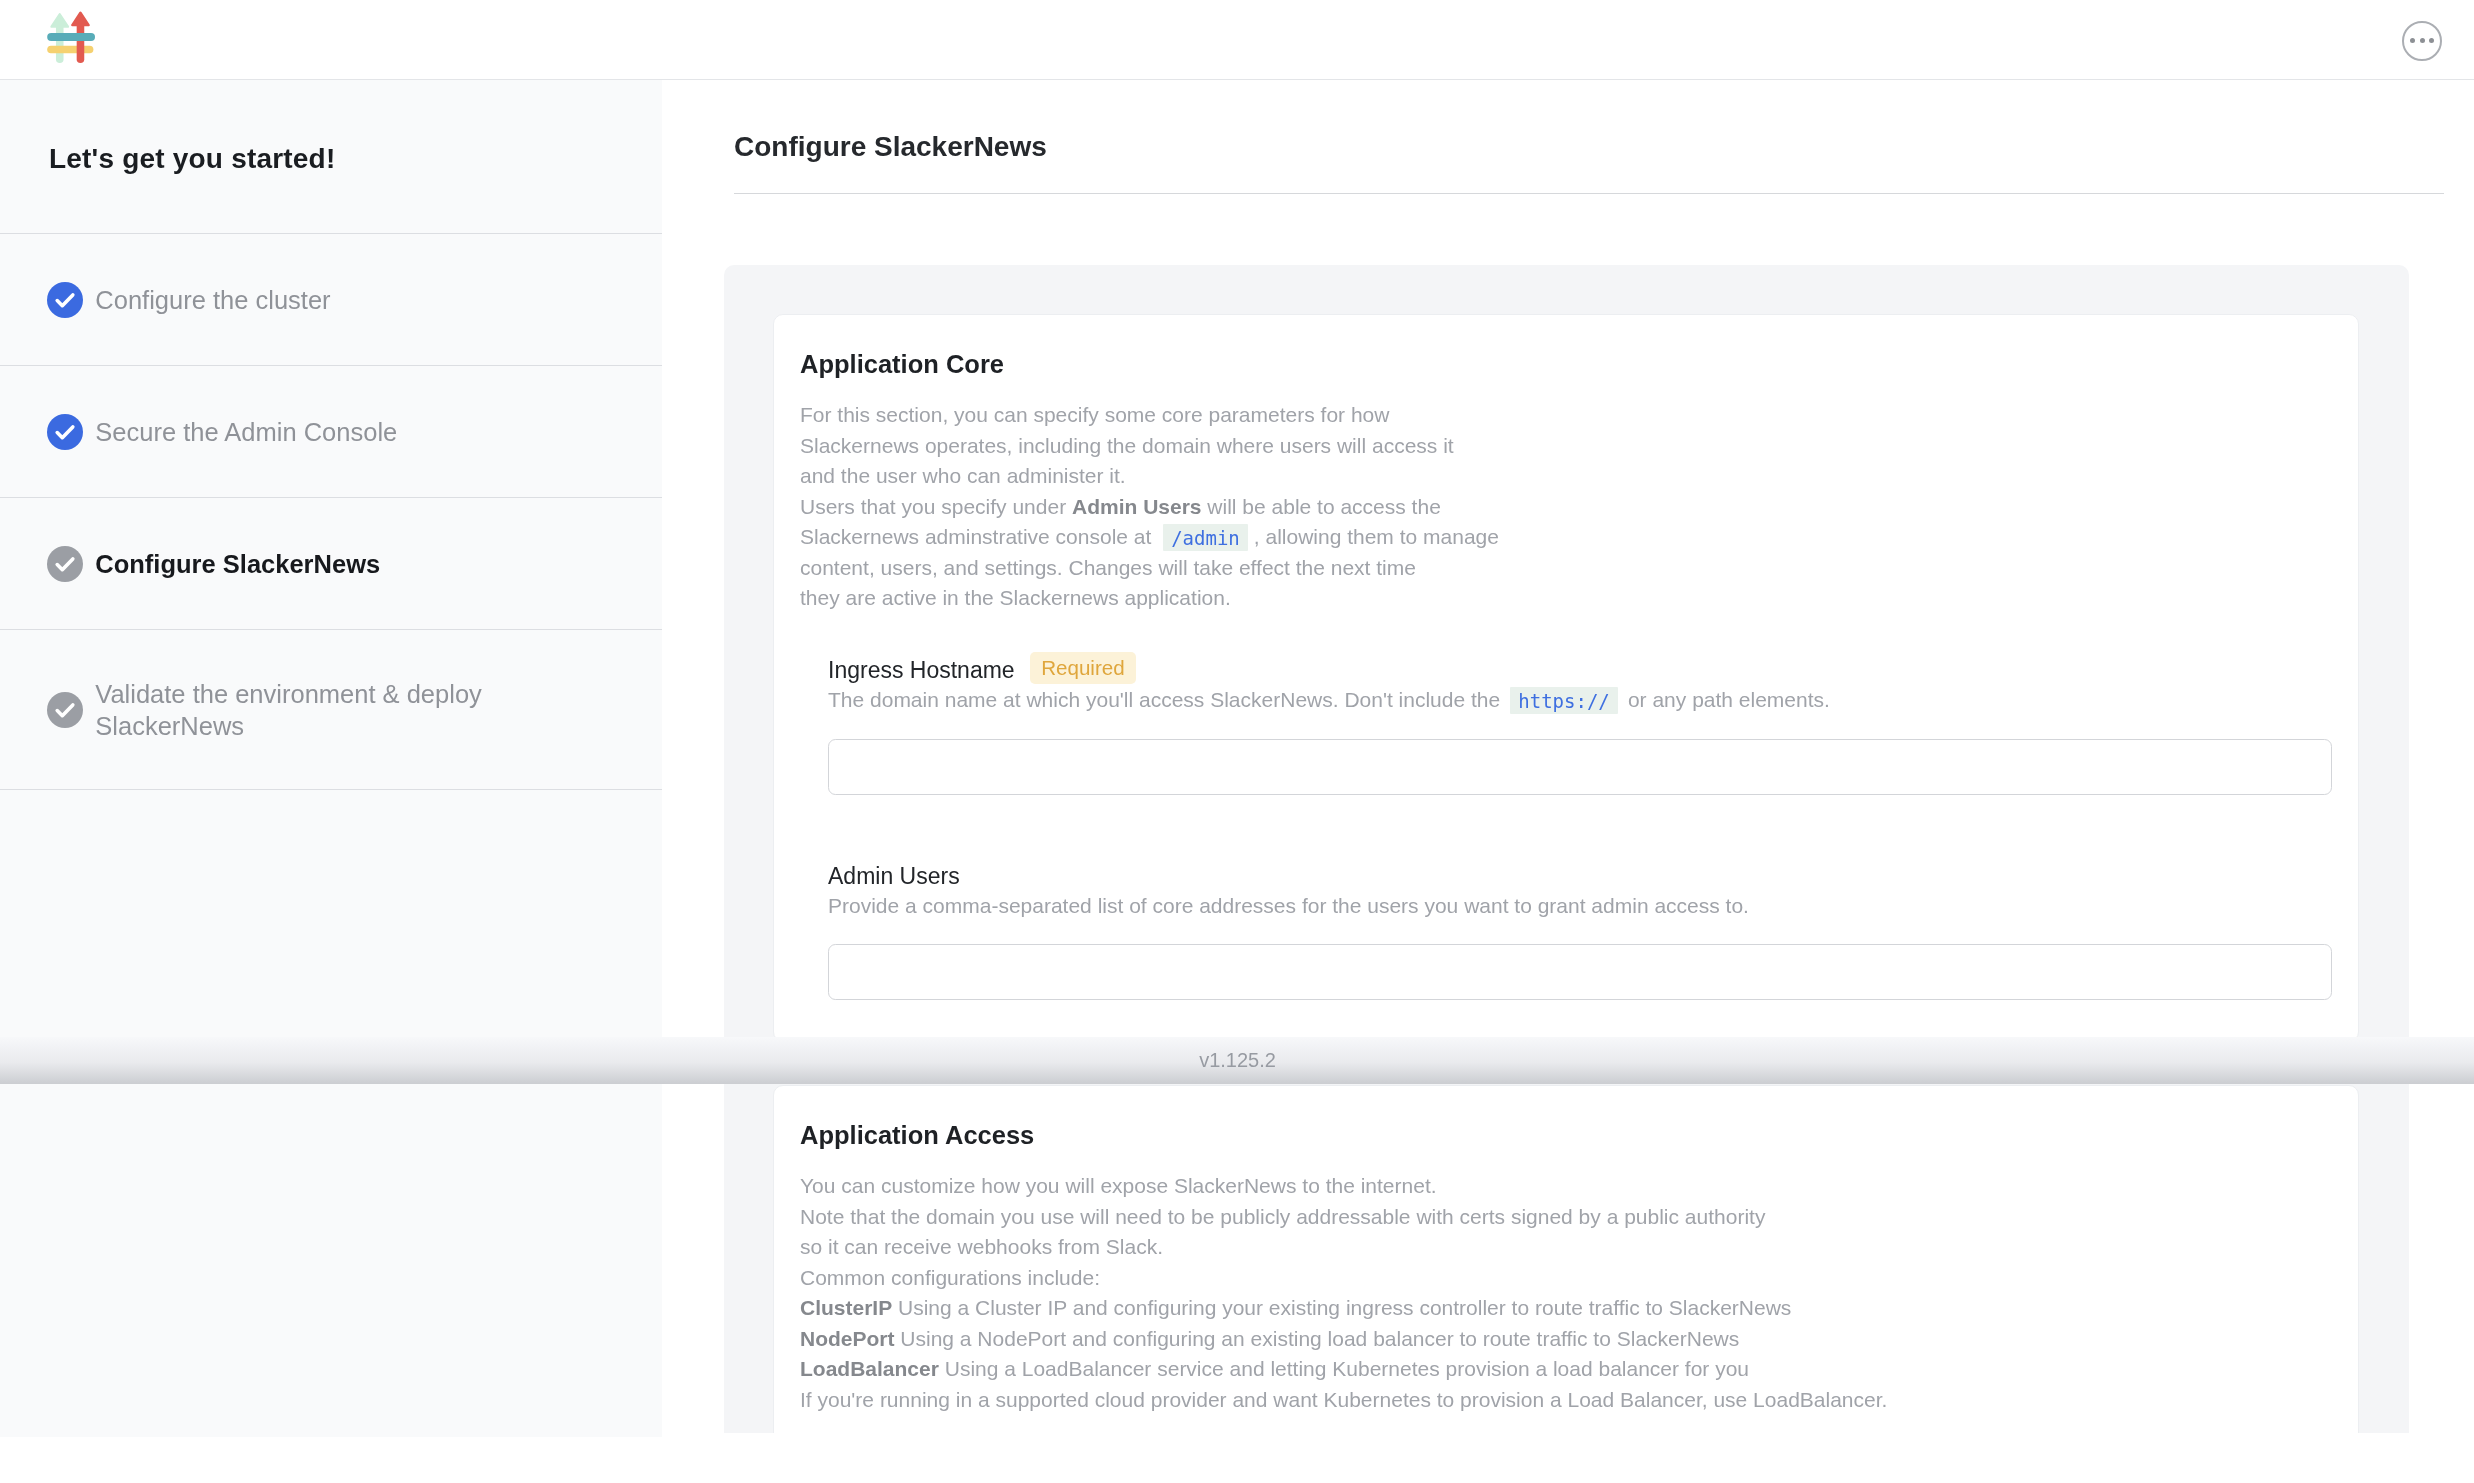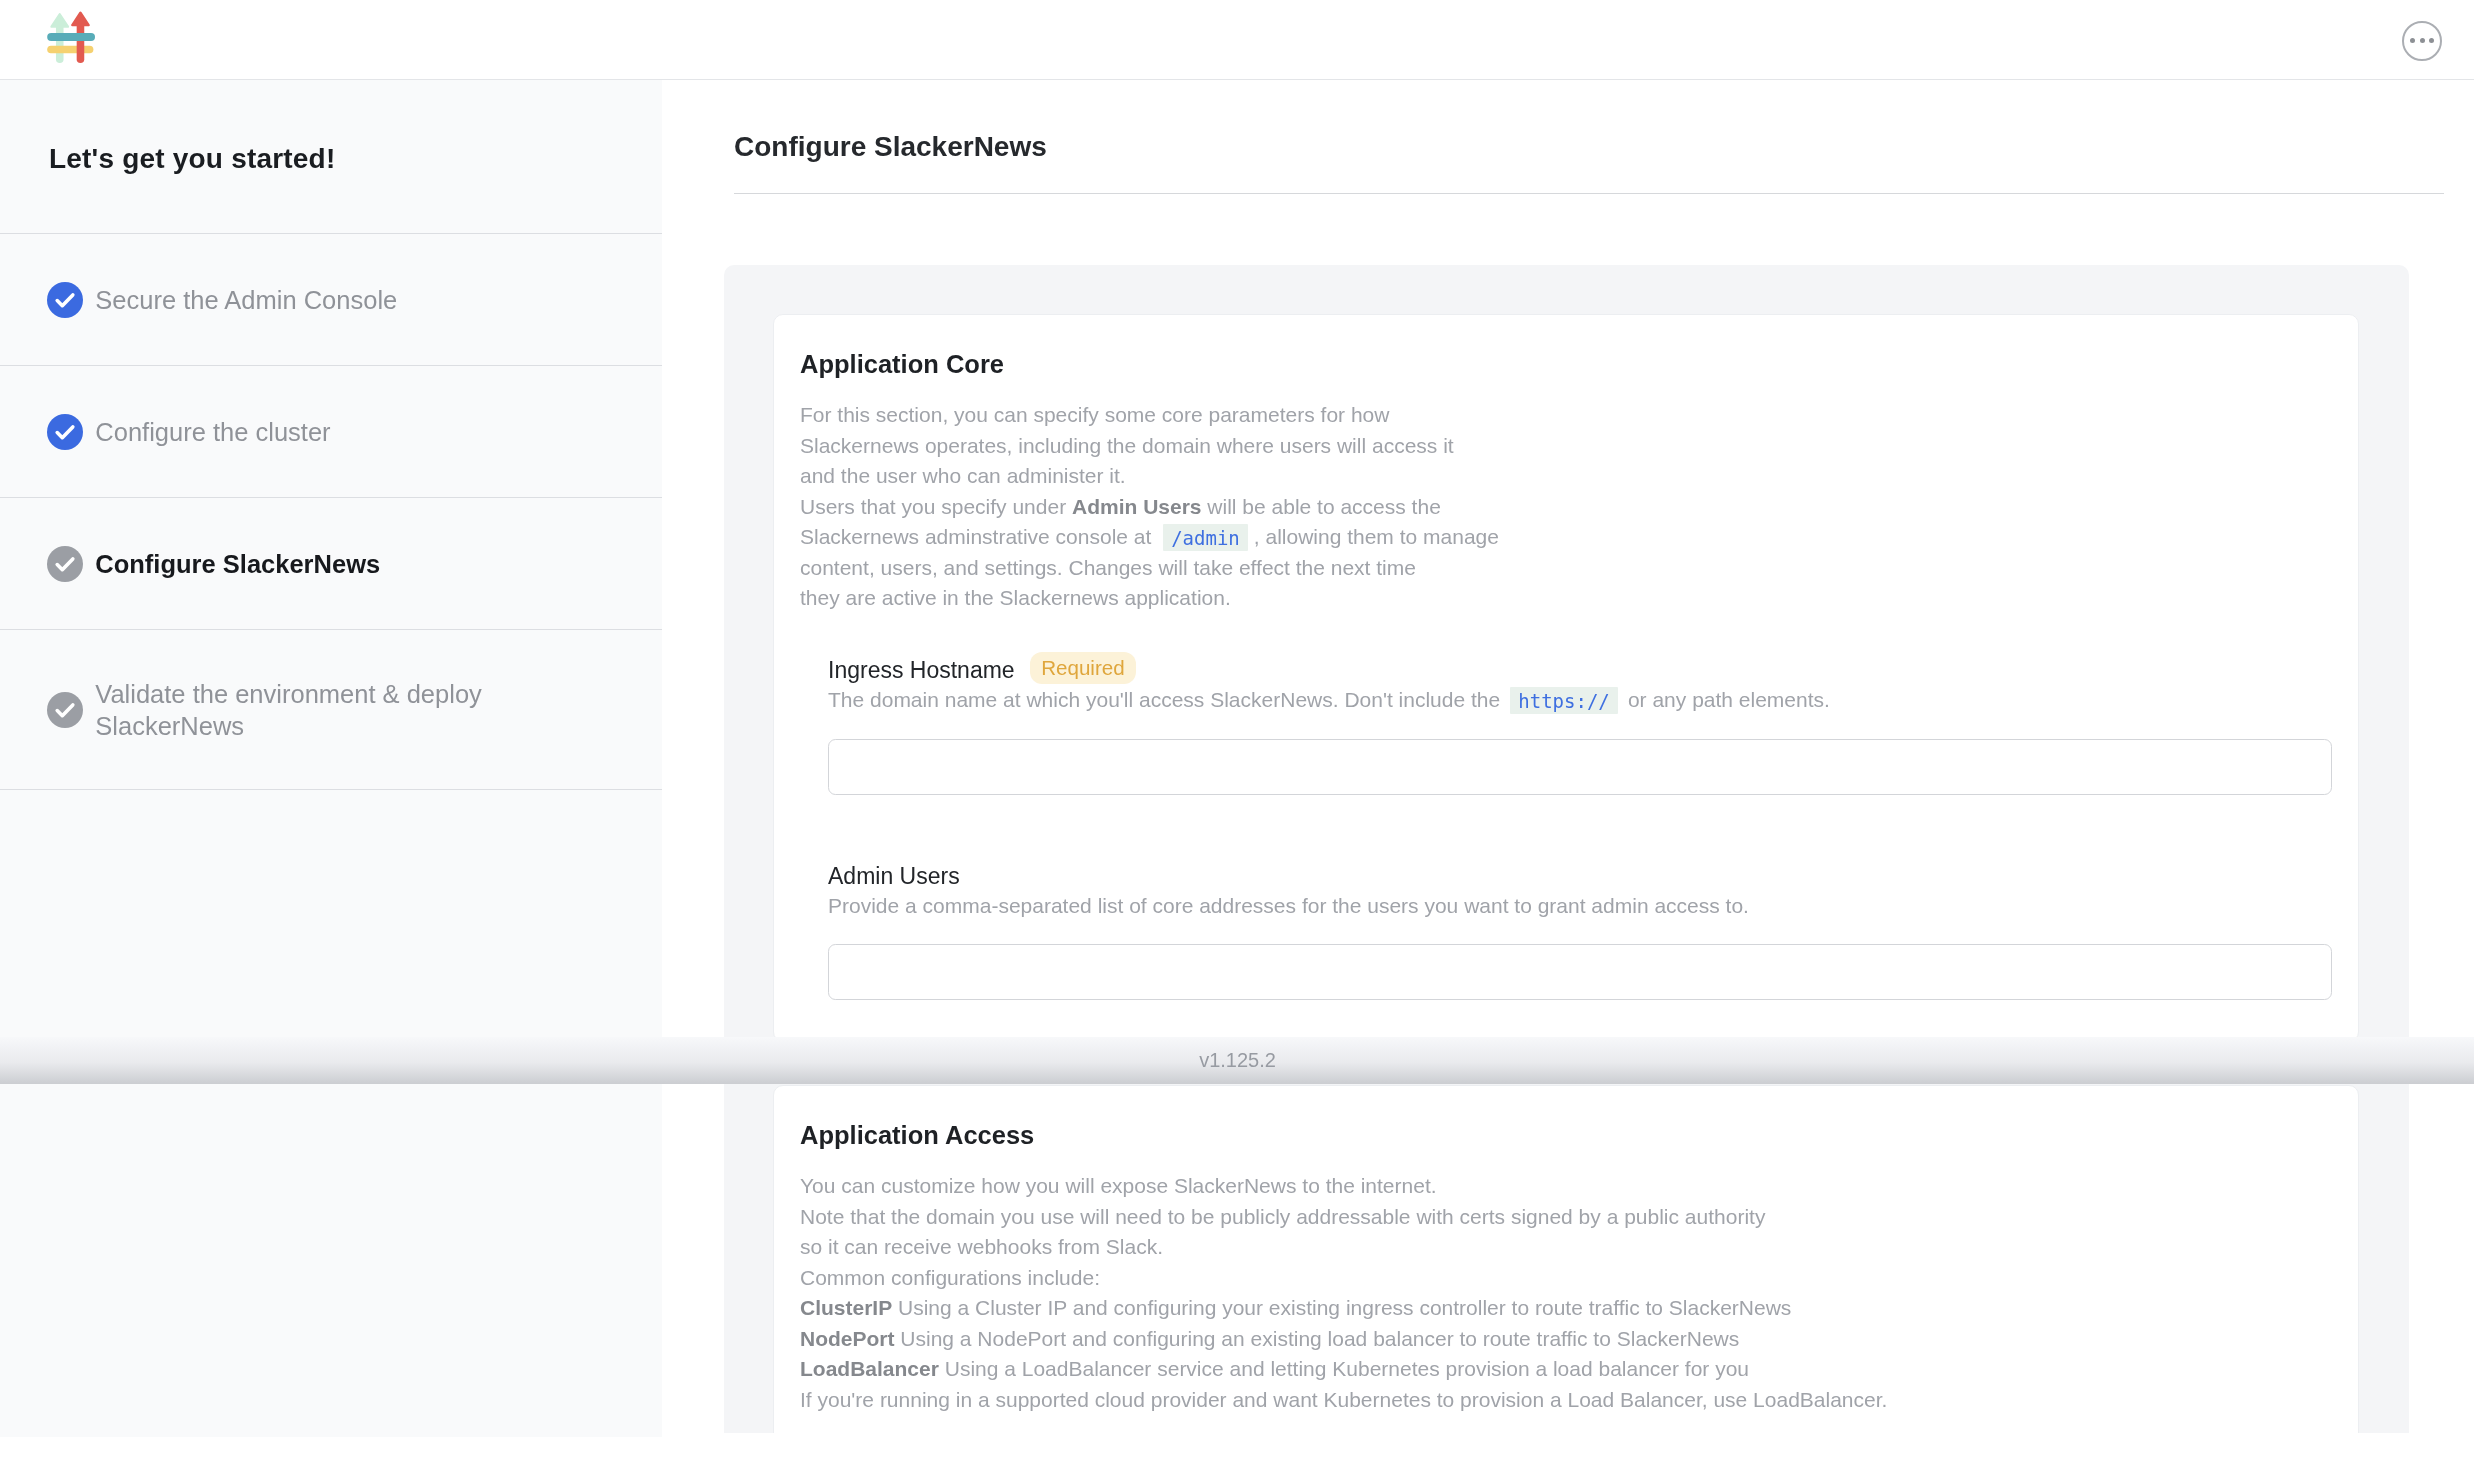--- a/index.html
+++ b/index.html
@@ -42,21 +42,21 @@
   .card + .card { margin-top:43px; }
   .card-title { font-size:25.5px; font-weight:700; color:#1e2125; }
   .card-desc { margin-top:21.4px; font-size:21px; line-height:30.5px; color:#a0a3a9; }
   .seg-b { font-weight:700; color:#85888d; }
   .seg-code { font-family:"DejaVu Sans Mono", monospace; font-size:19px; color:#3e6fe0;
               background:#e9f1ec; border-radius:1px; padding:2.5px 8.2px; margin:0 5.8px; }
   .field { margin:38px 0 0 28px; }
   .field + .field { margin-top:68px; }
   .label-row { display:flex; align-items:flex-end; gap:15px; }
   .field-label { font-size:23px; font-weight:500; color:#222529; }
-  .badge { font-size:20.6px; color:#dfa63c; background:#fcf2d8; border-radius:12px;
+  .badge { font-size:20.6px; color:#dfa63c; background:#fcf2d8; border-radius:5px;
            padding:4.1px 11.5px; }
   .field-help { margin-top:1px; font-size:21px; line-height:30.5px; color:#a0a3a9; }
   .field-help .seg-code { margin:0 4.1px; }
   .text-input { display:block; margin-top:23px; width:100%; height:56px;
                 border:1.6px solid #d3d5d9; border-radius:7.4px; background:#fff;
                 font-size:21.4px; padding:0 16.5px; color:#26292d; outline:none;
                 font-family:"Liberation Sans", sans-serif; }
 
   
   .footer { position:absolute; left:0; right:0; bottom:0; height:47px;
@@ -98,29 +98,29 @@
   </div>
 
   <div class="sidebar">
     <div class="sidebar-title">Let's get you started!</div>
 
     <div class="step complete">
       <svg class="check blue" viewBox="0 0 24 24" width="36" height="36">
         <circle cx="12" cy="12" r="12"></circle>
         <path d="M6.8 12.4 L10.2 15.8 L17.2 8.6" stroke="#fff" stroke-width="2.4" fill="none" stroke-linecap="round" stroke-linejoin="round"></path>
       </svg>
-      <span class="step-label">Secure the Admin Console</span>
+      <span class="step-label">Configure the cluster</span>
     </div>
 
     <div class="step complete">
       <svg class="check blue" viewBox="0 0 24 24" width="36" height="36">
         <circle cx="12" cy="12" r="12"></circle>
         <path d="M6.8 12.4 L10.2 15.8 L17.2 8.6" stroke="#fff" stroke-width="2.4" fill="none" stroke-linecap="round" stroke-linejoin="round"></path>
       </svg>
-      <span class="step-label">Configure the cluster</span>
+      <span class="step-label">Secure the Admin Console</span>
     </div>
 
     <div class="step current">
       <svg class="check gray" viewBox="0 0 24 24" width="36" height="36">
         <circle cx="12" cy="12" r="12"></circle>
         <path d="M6.8 12.4 L10.2 15.8 L17.2 8.6" stroke="#fff" stroke-width="2.4" fill="none" stroke-linecap="round" stroke-linejoin="round"></path>
       </svg>
       <span class="step-label">Configure SlackerNews</span>
     </div>
 

